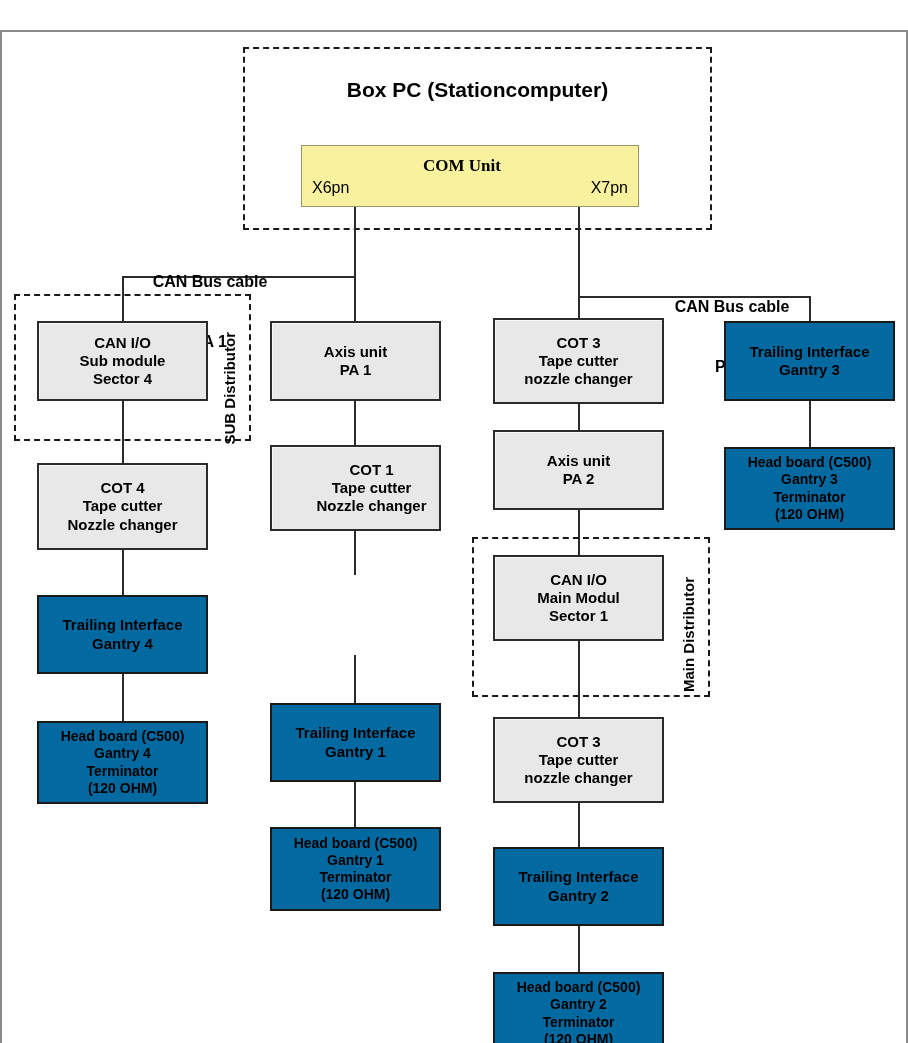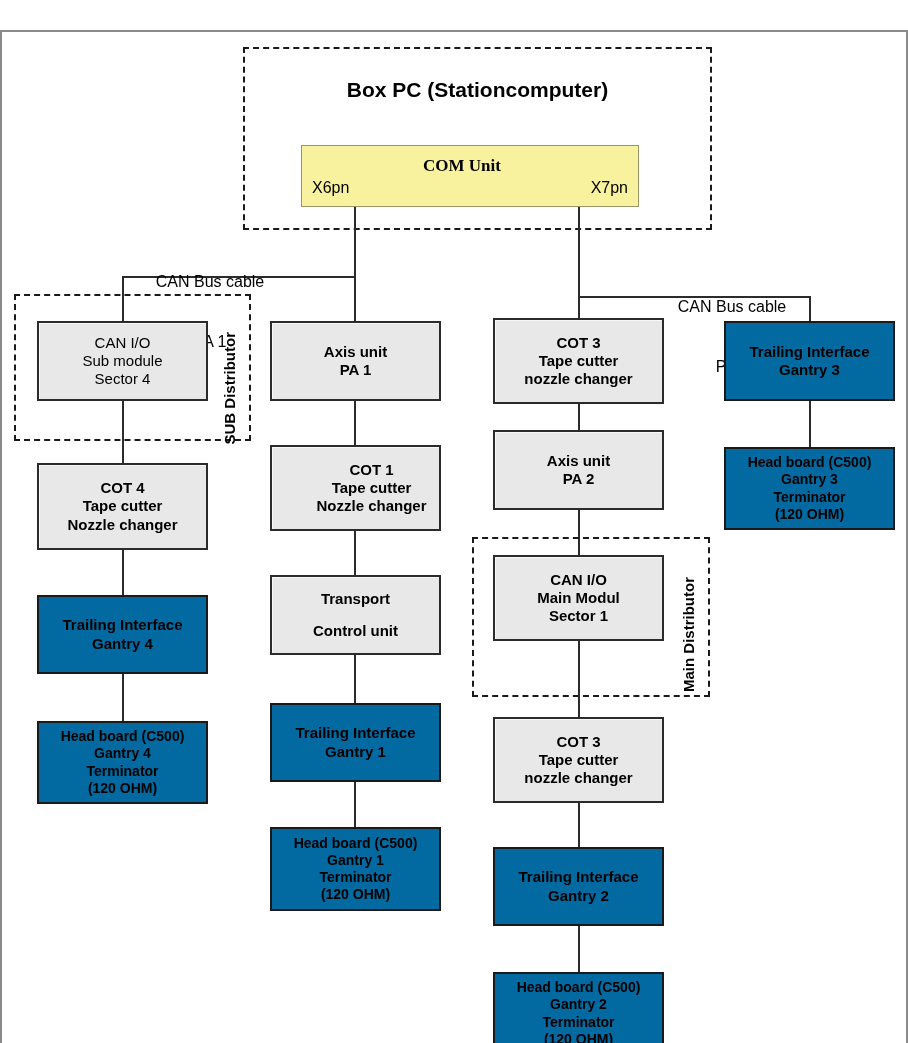--- a/index.html
+++ b/index.html
@@ -20,21 +20,21 @@
   .vline{width:2px;}
   .hline{height:2px;}
   .lbl{position:absolute;font-size:16px;color:#000;white-space:pre;line-height:1.25;text-align:center;}
   .vlabel{position:absolute;font-size:15px;font-weight:bold;color:#000;
           writing-mode:vertical-rl;transform:rotate(180deg);white-space:nowrap;}
   .title{position:absolute;font-size:21px;font-weight:bold;color:#000;text-align:center;width:100%;}
   .comtitle{font-family:"Liberation Serif",serif;font-weight:bold;font-size:17px;
             position:absolute;left:0;right:16px;top:10px;}
   .pin{position:absolute;font-size:16px;top:32px;}
   .pin.l{left:10px;} .pin.r{right:10px;}
-  .ln{display:block;}
+  .ln{display:block;font-weight:bold;}
 </style>
 </head>
 <body>
 
 <div id="page">
 
   <div class="dashed" style="left:241px;top:15px;width:469px;height:183px;"></div>
   <div class="title" style="left:241px;top:46px;width:469px;">Box PC (Stationcomputer)</div>
 
   <div class="box yellow" style="left:299px;top:113px;width:338px;height:62px;">
@@ -97,24 +97,20 @@
   </div>
   <div class="line vline" style="left:352px;top:369px;height:44px;"></div>
 
   <div class="box gray" style="left:268px;top:413px;width:171px;height:86px;padding-left:32px;">
     <span class="ln bold">COT 1</span>
     <span class="ln bold">Tape cutter</span>
     <span class="ln bold">Nozzle changer</span>
   </div>
   <div class="line vline" style="left:352px;top:499px;height:44px;"></div>
 
-  <div class="box gray" style="left:268px;top:543px;width:171px;height:80px;">
-    <span class="ln bold" style="margin-bottom:14px;">Transport</span>
-    <span class="ln bold">Control unit</span>
-  </div>
   <div class="line vline" style="left:352px;top:623px;height:48px;"></div>
 
   <div class="box green" style="left:268px;top:671px;width:171px;height:79px;">
     <span class="ln bold">Trailing Interface</span>
     <span class="ln bold">Gantry  1</span>
   </div>
   <div class="line vline" style="left:352px;top:750px;height:45px;"></div>
 
   <div class="box green" style="left:268px;top:795px;width:171px;height:84px;font-size:14px;">
     <span class="ln bold">Head board (C500)</span>

